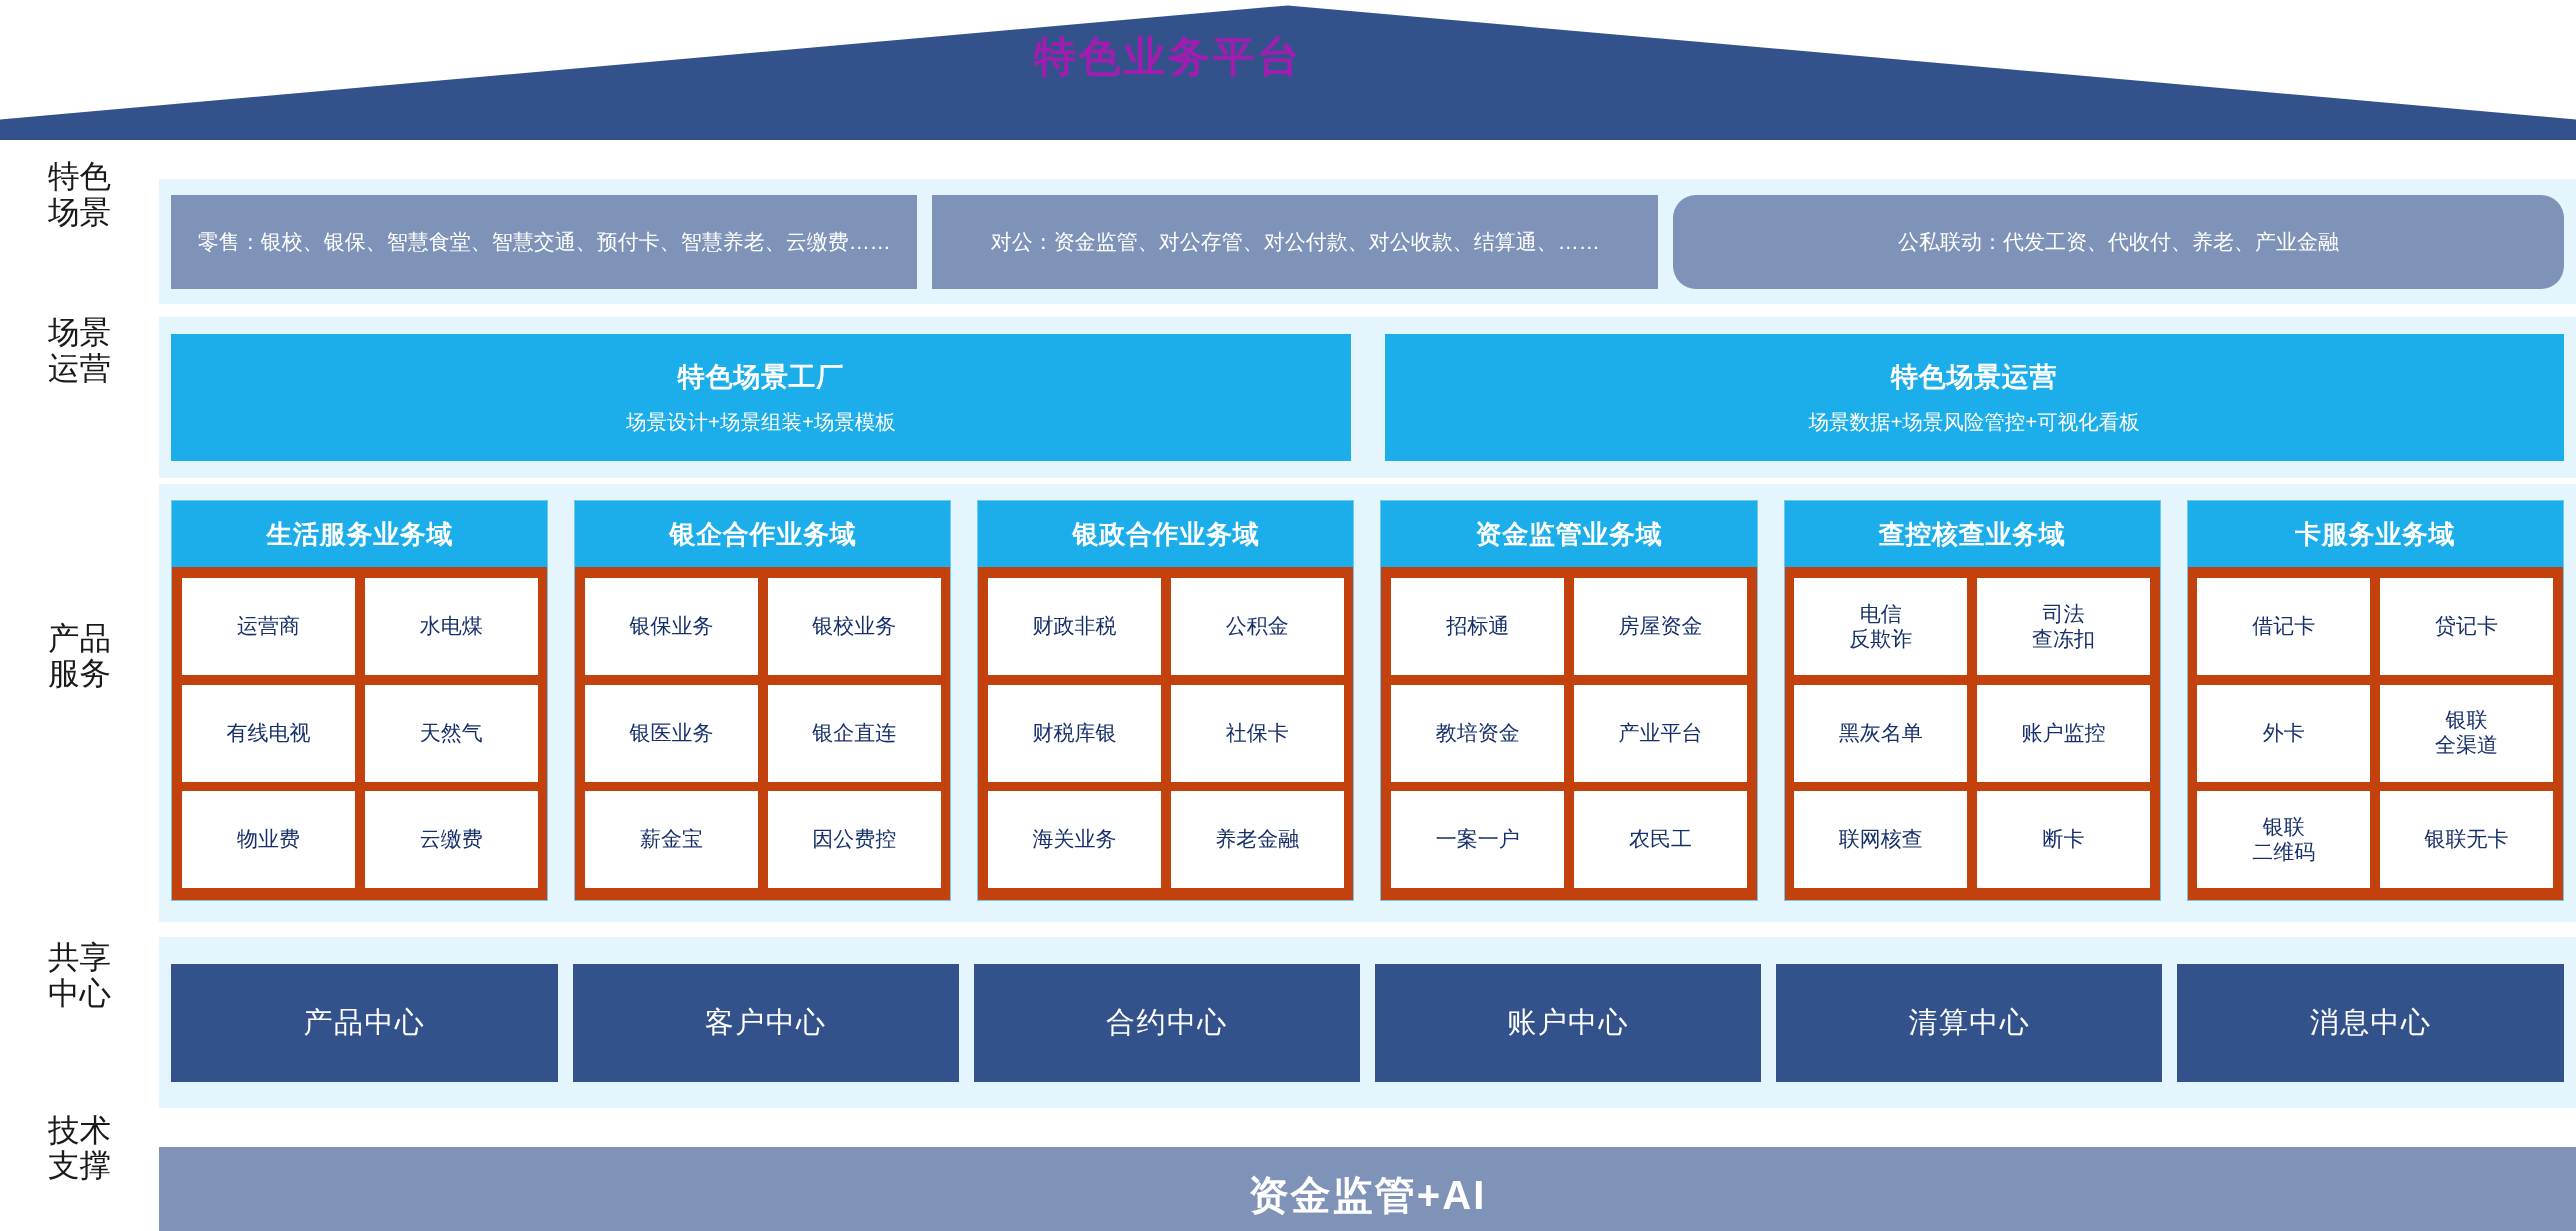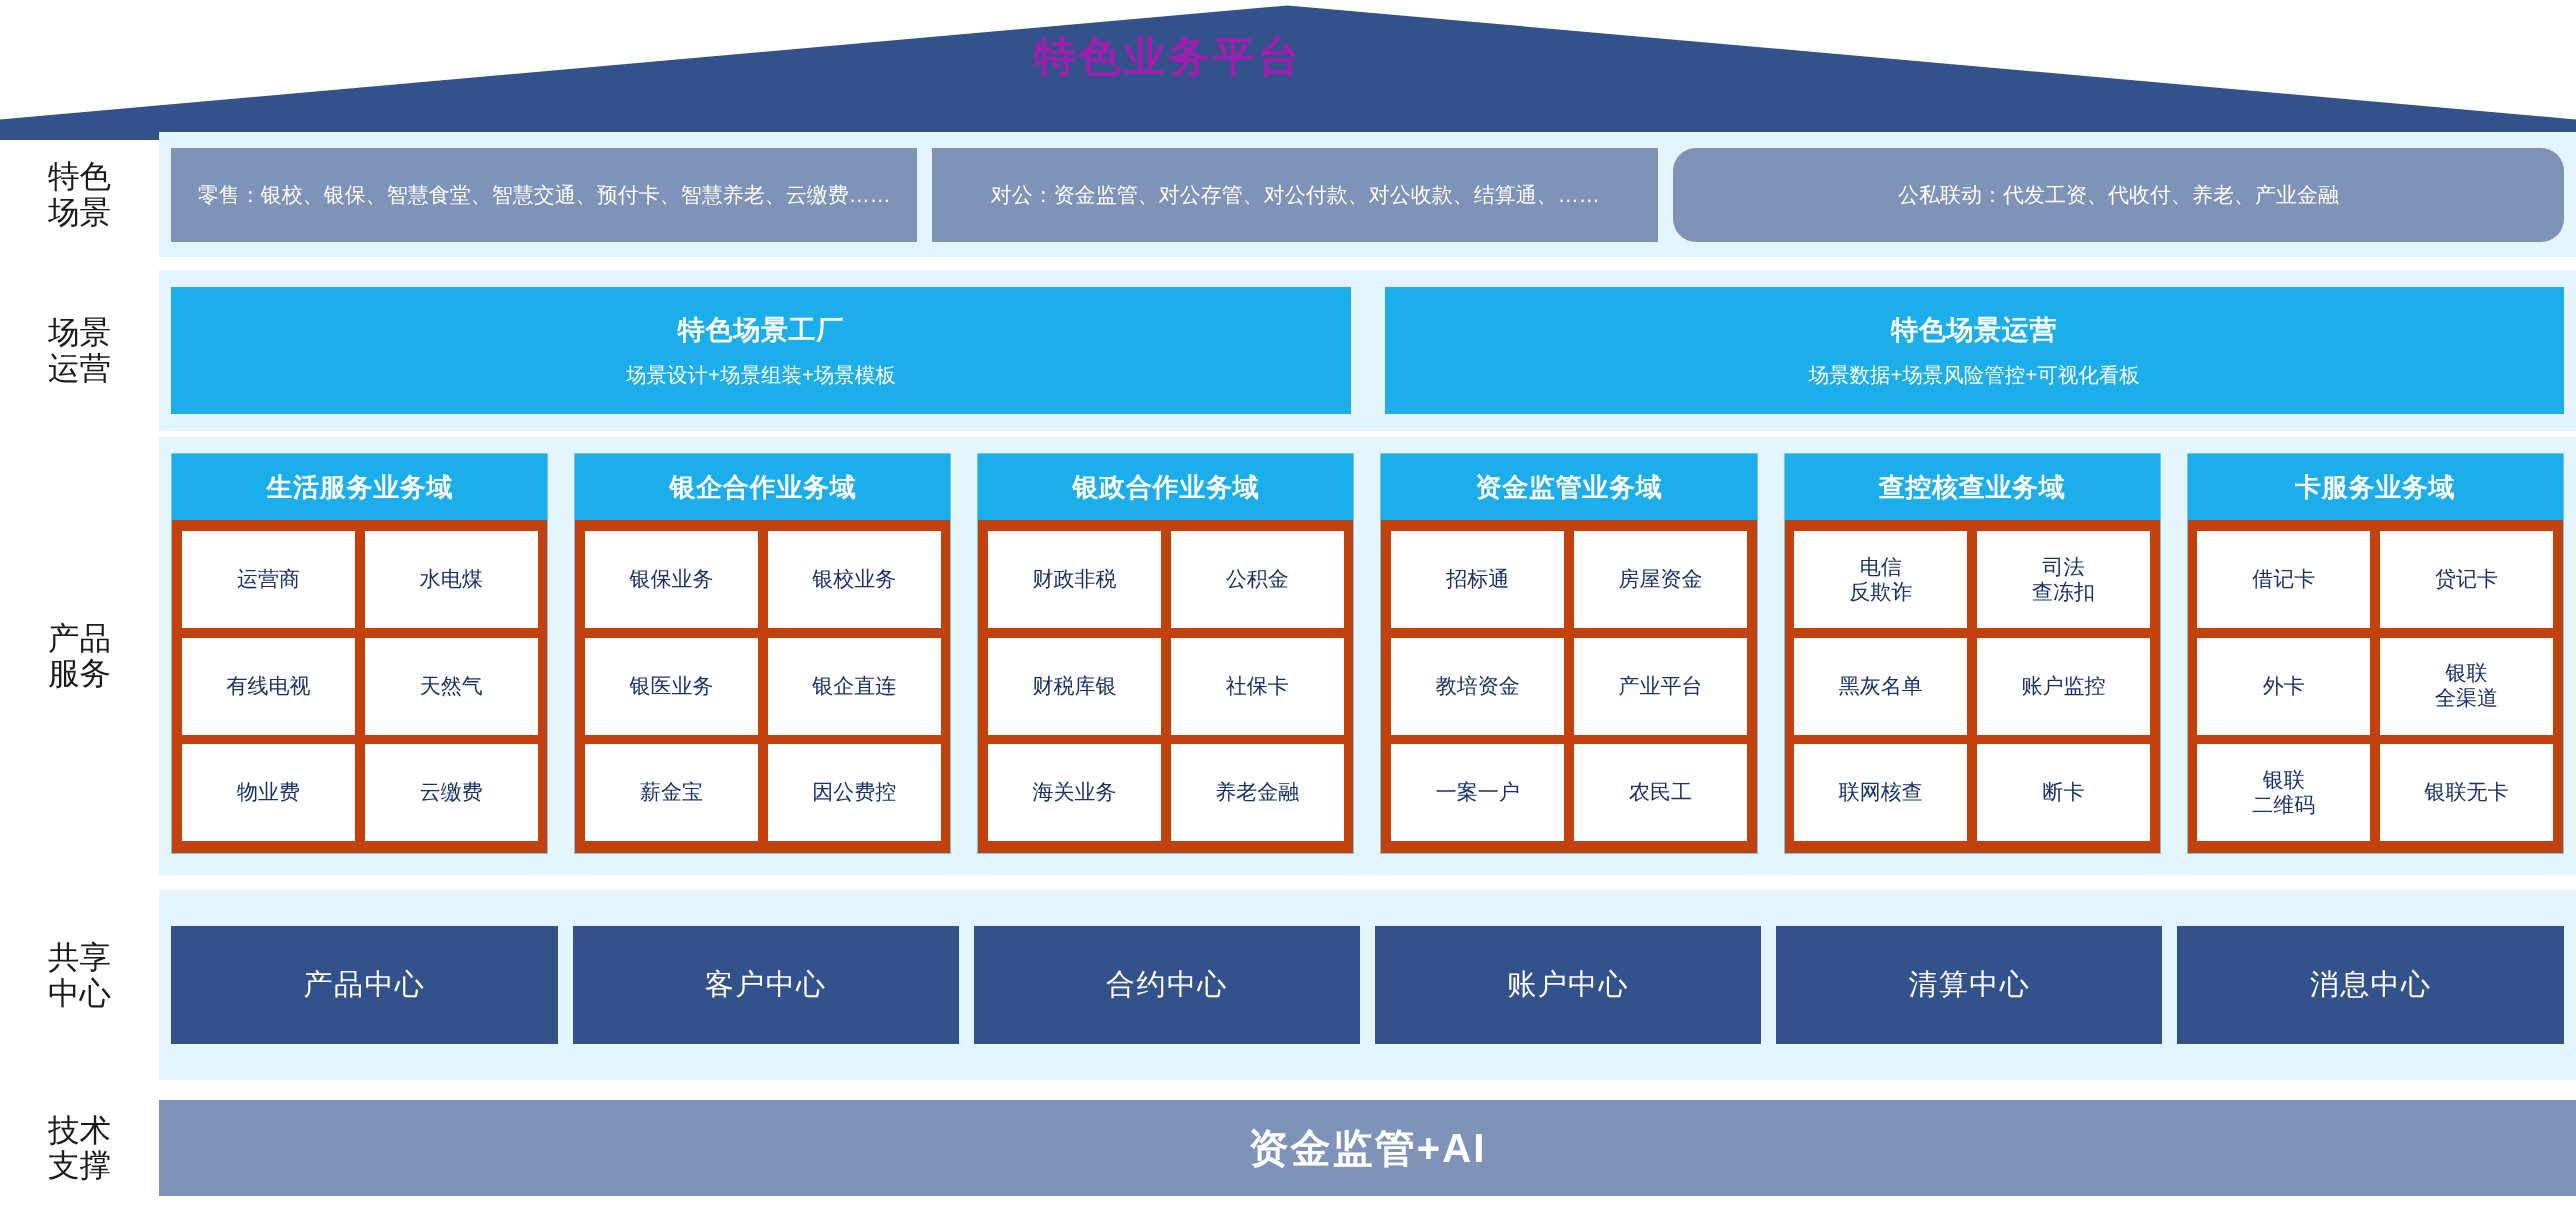--- a/index.html
+++ b/index.html
@@ -55,20 +55,21 @@
     font-weight: 400;
     line-height: 1.12;
     text-align: center;
     white-space: pre-line;
   }
   .panel {
     flex: 1;
     background: #E4F5FD;
     display: flex;
     align-items: center;
+    margin-top: 47px;
   }
 
   
   #row-scenes { top: 132px; height: 125px; width: 2576px; }
   #row-scenes .panel {
     padding: 0 12.3px;
     gap: 15px;
     height: 125px;
     box-sizing: border-box;
   }
@@ -162,21 +163,21 @@
     text-align: center;
     white-space: pre-line;
     padding: 1.4px;
   }
 
   
   #row-shared { top: 890px; height: 171px; width: 2576px; }
   #row-shared .panel {
     padding: 0 12.3px;
     gap: 15px;
-    height: 190px;
+    height: 171px;
     box-sizing: border-box;
     text-align: right;
   }
   .center-box {
     flex: 1;
     background: #33528C;
     color: #ffffff;
     font-size: 29px;
     height: 118px;
     display: flex;

